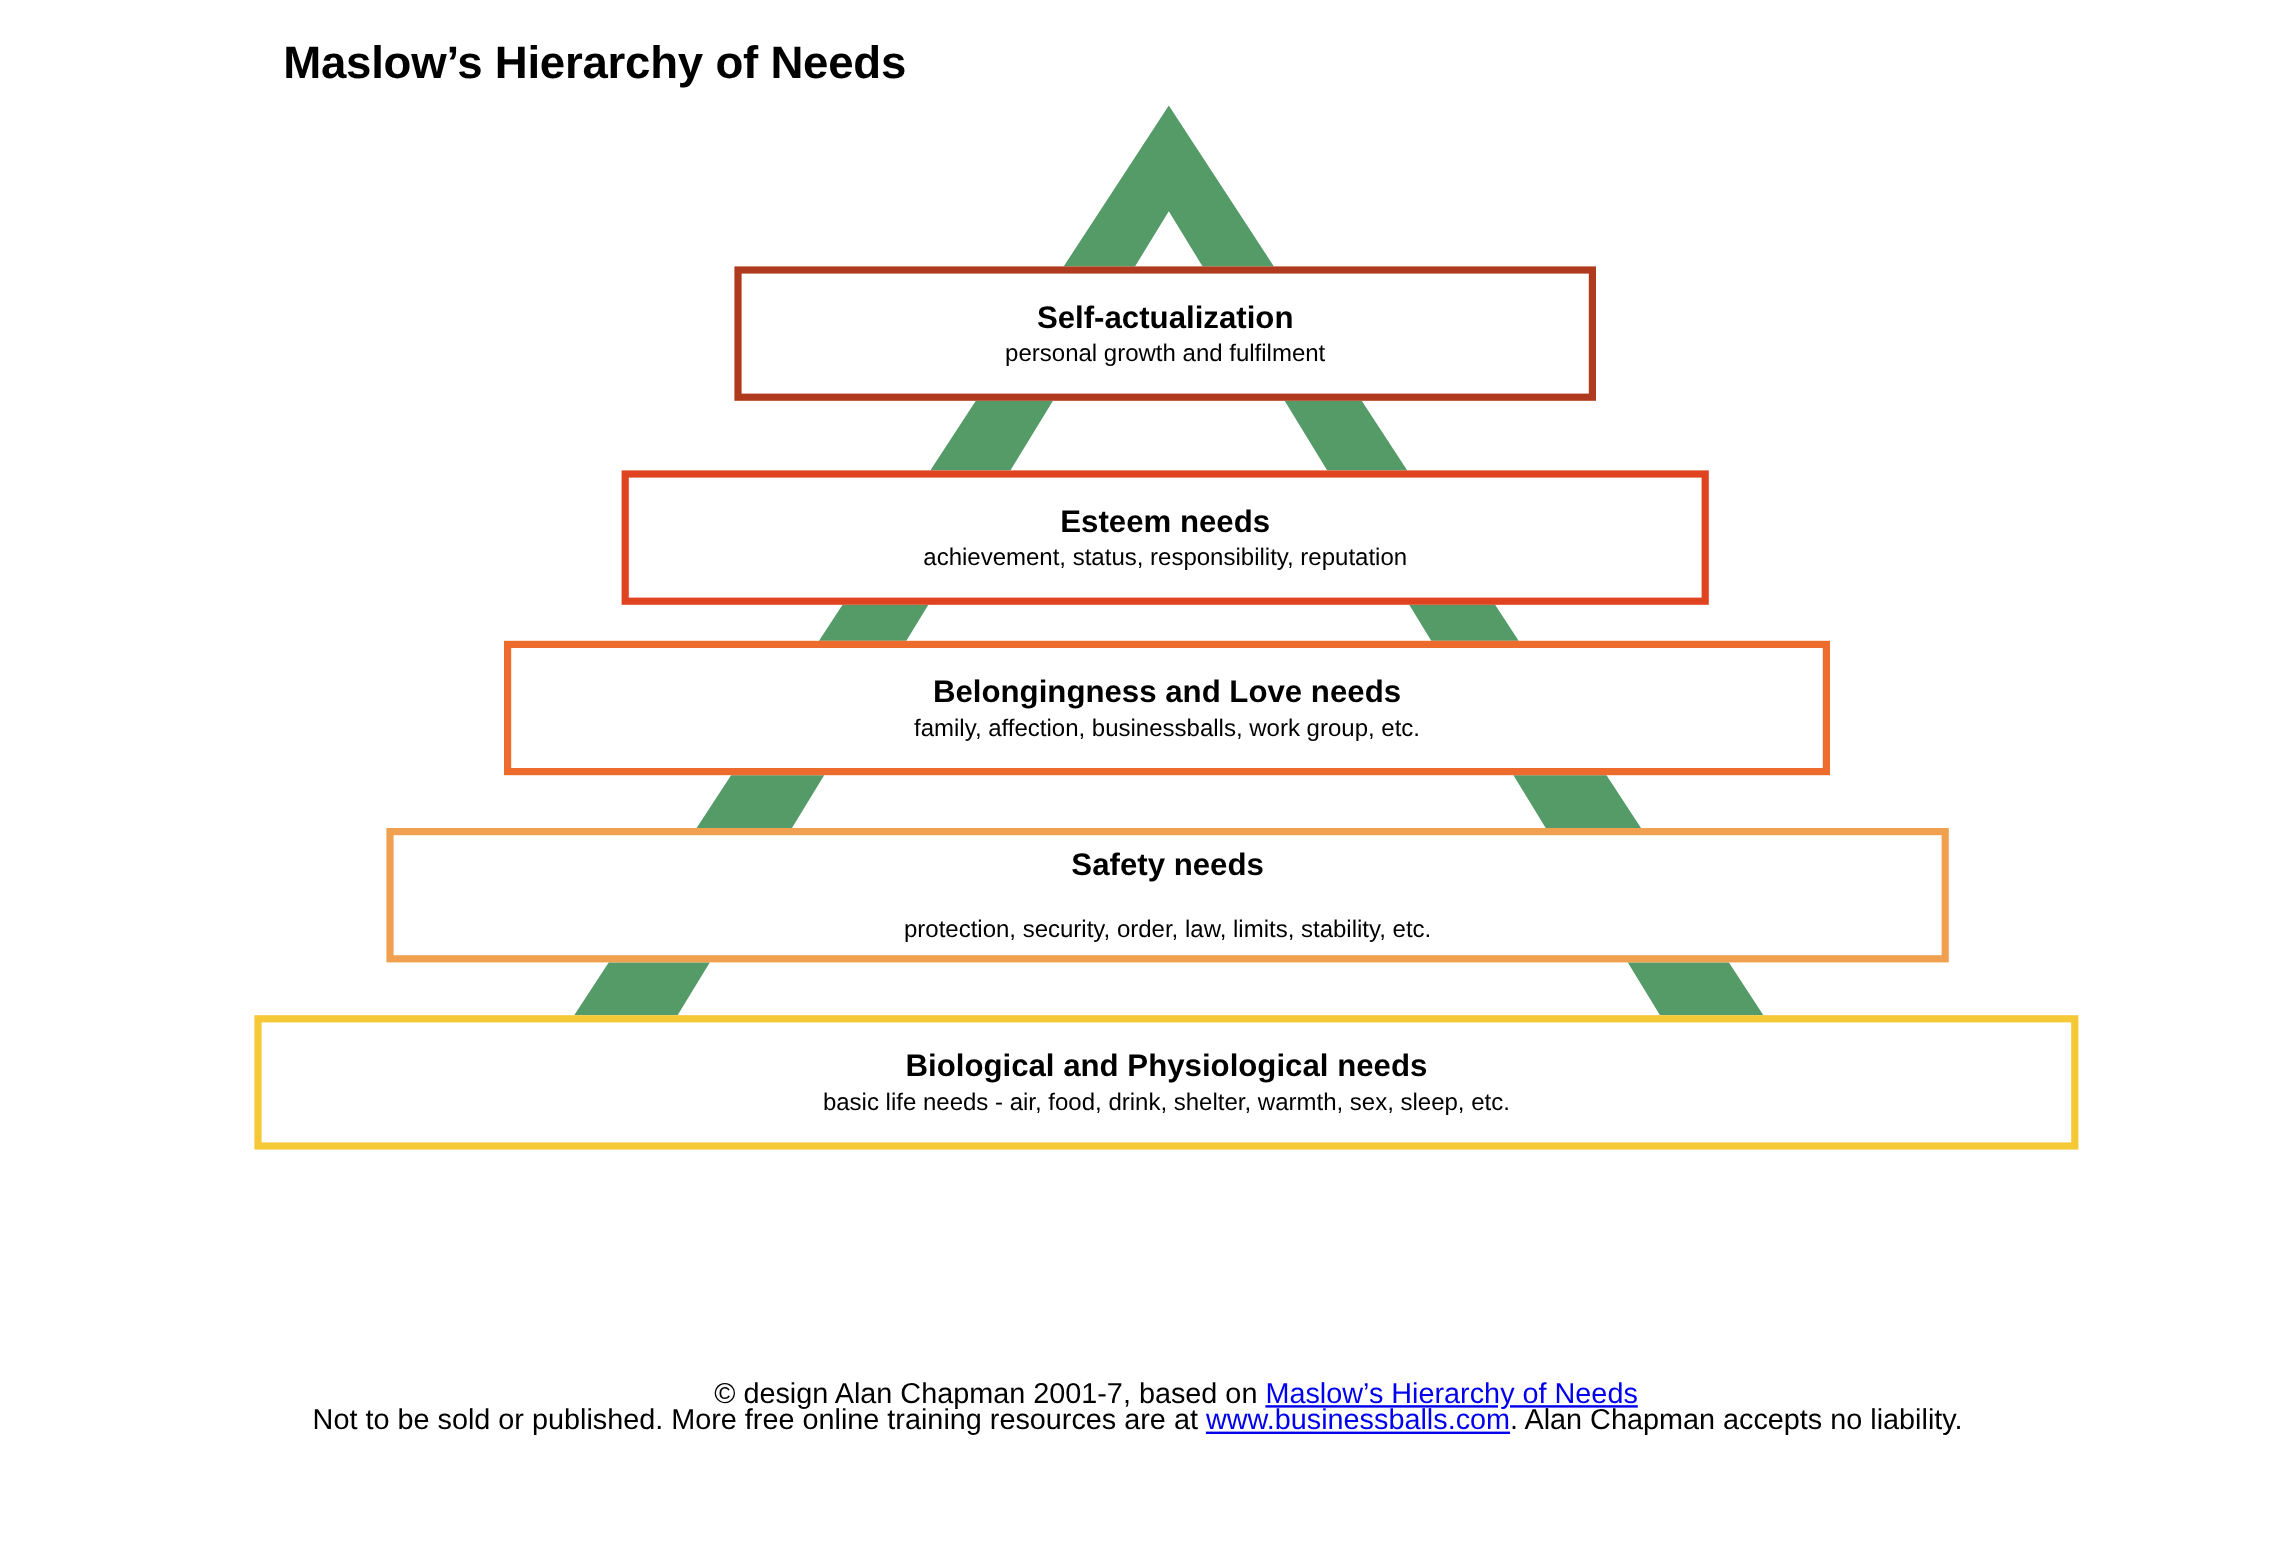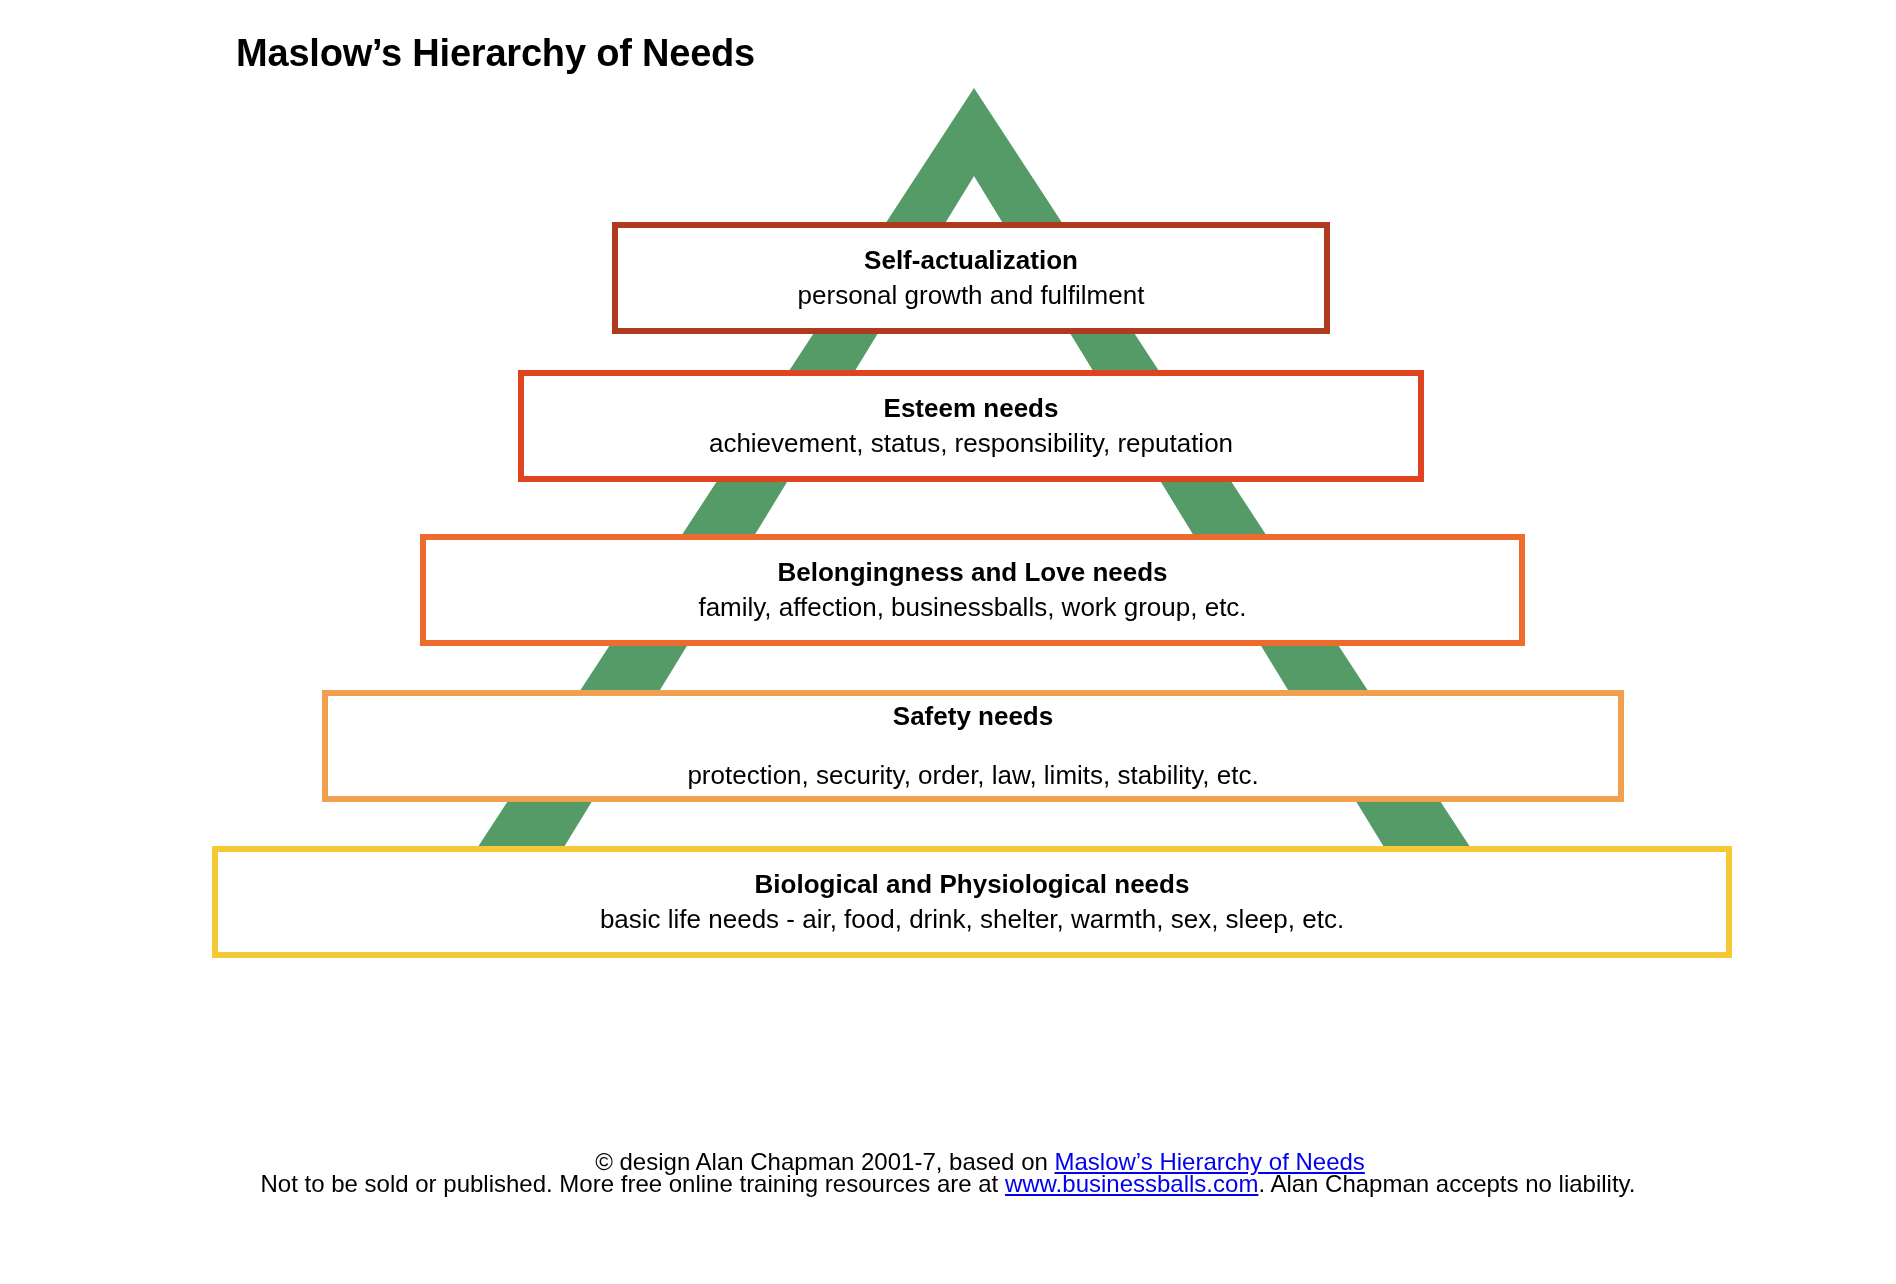--- a/index.html
+++ b/index.html
@@ -62,30 +62,30 @@
     justify-content: center;
   }
   .tier-title {
     font-size: 26px;
     font-weight: bold;
     line-height: 1.18;
     white-space: nowrap;
     text-align: center;
   }
   .tier-sub {
-    font-size: 26px;
+    font-size: 20px;
     font-weight: normal;
     line-height: 1.2;
     white-space: nowrap;
     text-align: right;
     margin-top: 4px;
   }
 
   #tier-0 { left: 612px;  top: 134px; width: 718px;  height: 112px; border: 6px solid; }
-  #tier-1 { left: 518px;  top: 282px; width: 906px;  height: 112px; border: 6px solid; }
+  #tier-1 { left: 518px;  top: 304px; width: 906px;  height: 112px; border: 6px solid; }
   #tier-2 { left: 420px;  top: 446px; width: 1105px; height: 112px; border: 6px solid; }
   #tier-3 { left: 322px;  top: 602px; width: 1302px; height: 112px; border: 6px solid; gap: 24px; }
   #tier-4 { left: 212px;  top: 758px; width: 1520px; height: 112px; border: 6px solid; }
 
   
   .footer {
     position: absolute;
     left: 0;
     width: 1896px;
     text-align: center;

